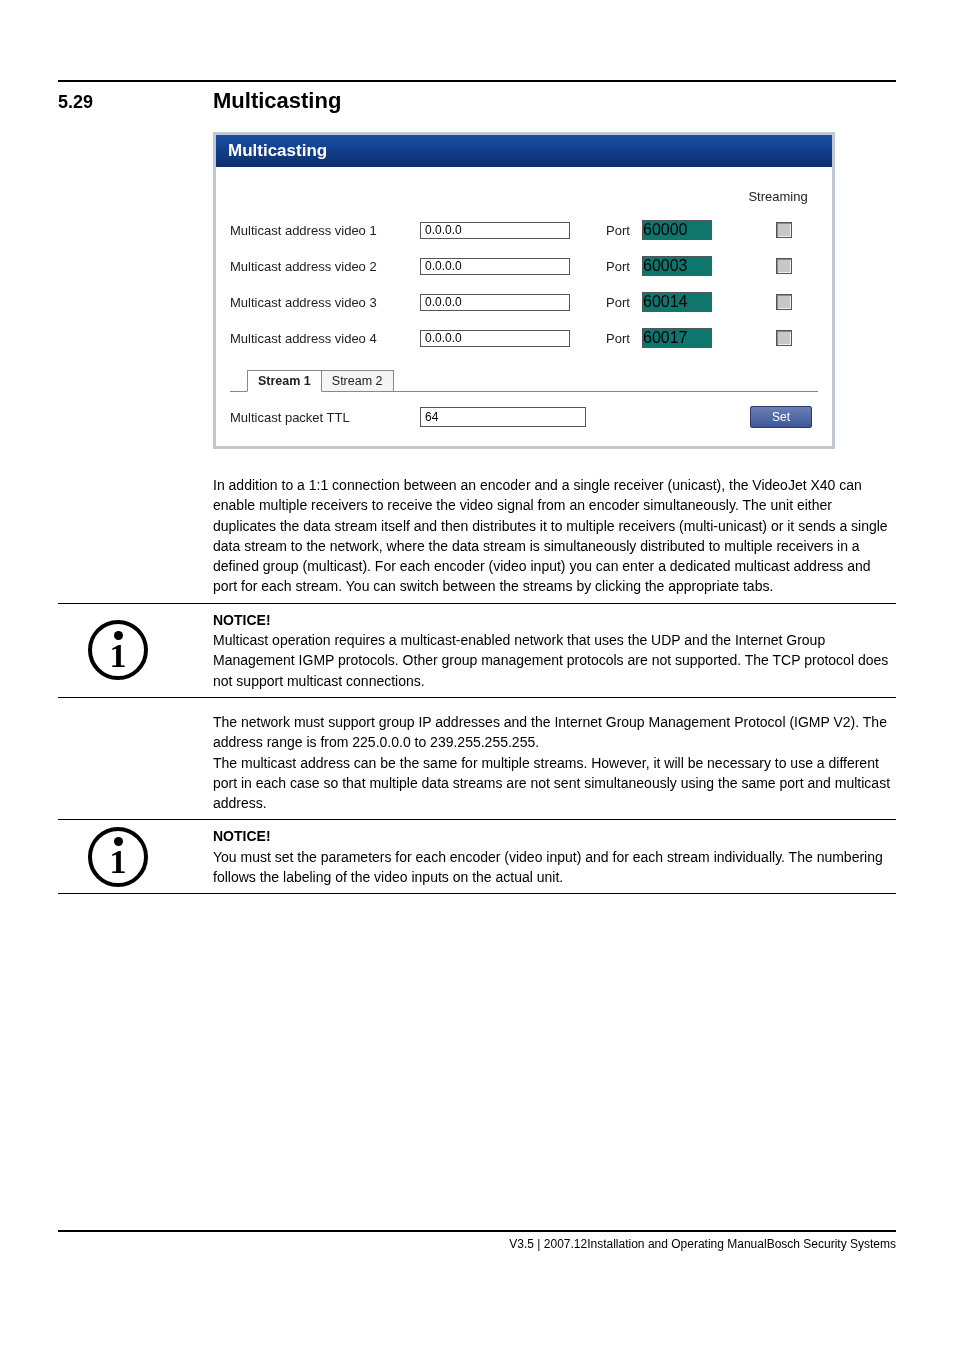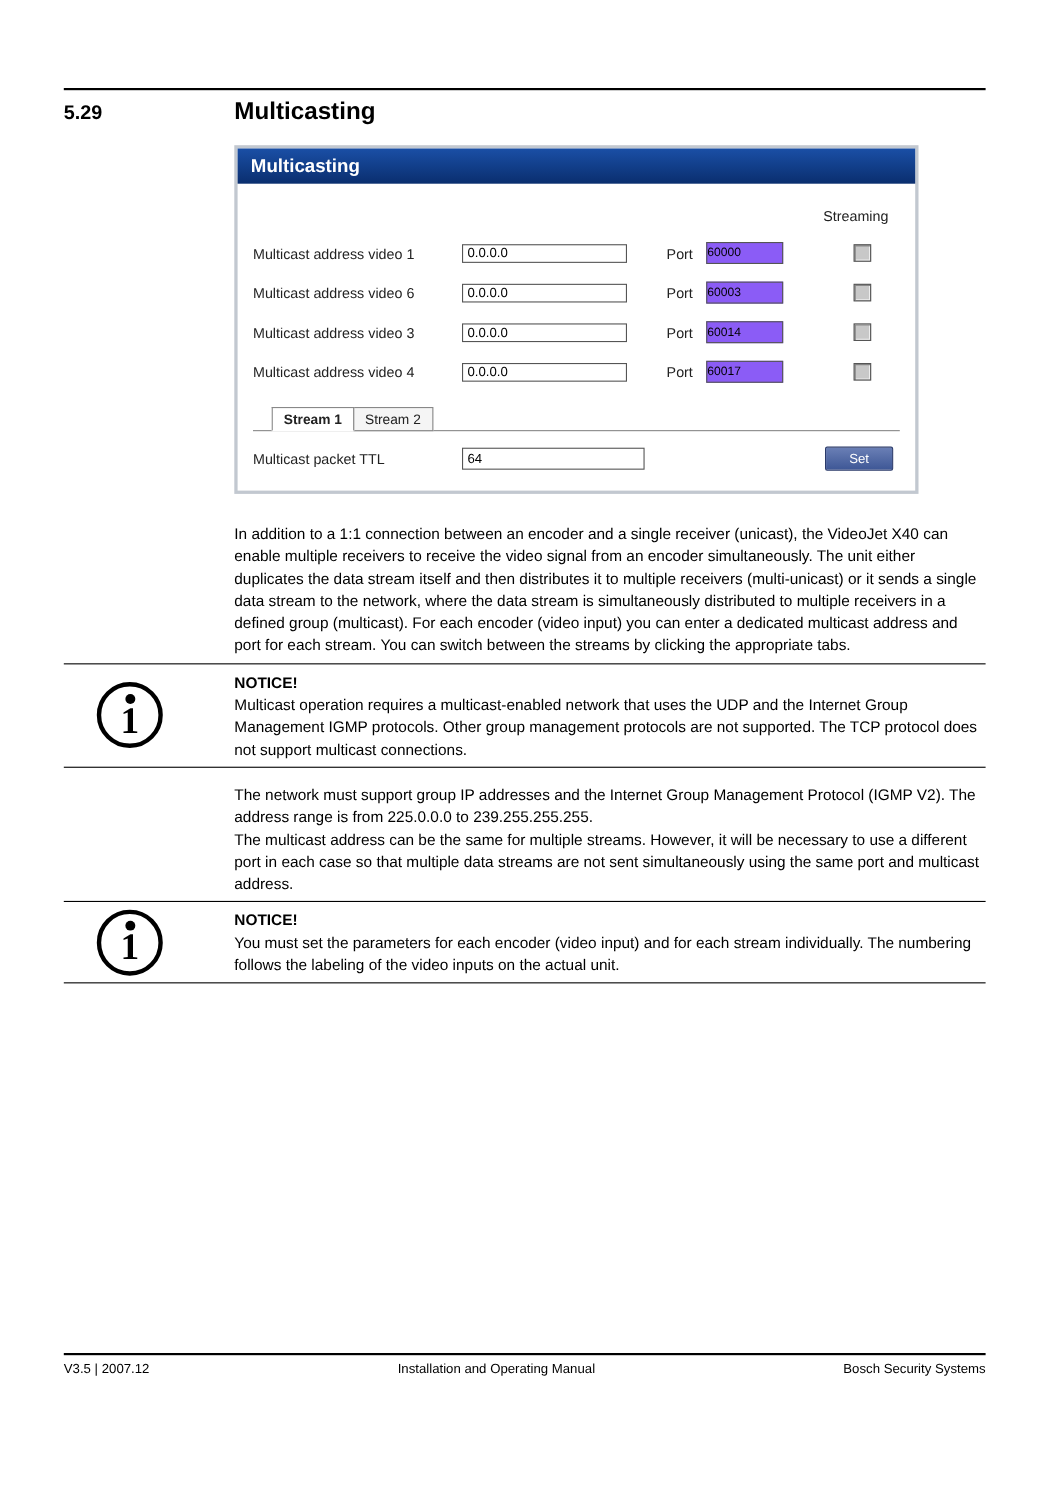--- a/index.html
+++ b/index.html
@@ -92,23 +92,23 @@
     font-size: 12px;
     padding: 1px 4px;
     background: #fff;
   }
   .gap1 { width: 36px; }
   .port-label { width: 36px; }
   .port-input {
     width: 70px;
     height: 20px;
     border: 1px solid #555;
-    font-size: 11px;
+    font-size: 16px;
     padding: 1px 0;
-    background: #8b5cf6;
+    background: #0f766e;
   }
   .gap2 { flex: 1; }
   .stream-chk-wrap {
     width: 68px;
     display: flex;
     justify-content: center;
   }
   .stream-chk {
     width: 16px;
     height: 16px;
@@ -227,21 +227,21 @@
     bottom: 100px;
     left: 58px;
     right: 58px;
   }
   .footer-rule {
     border-top: 2px solid #000;
     margin-bottom: 5px;
   }
   .footer-row {
     display: flex;
-    justify-content: space-between;
+    justify-content: flex-end;
     font-size: 12px;
   }
 </style>
 </head>
 <body>
 
 <div class="page">
   <div class="top-rule"></div>
 
   <div class="section-title-row">
@@ -264,21 +264,21 @@
           <div class="gap1"></div>
           <div class="port-label">Port</div>
           <input class="port-input" value="60000" style="">
           <div class="gap2"></div>
           <div class="stream-chk-wrap">
               <div class="stream-chk"></div>
             </div>
         </div>
 
         <div class="mc-row">
-          <div class="mc-label">Multicast address video 6</div>
+          <div class="mc-label">Multicast address video 2</div>
           <input class="mc-addr-input" value="0.0.0.0" style="">
           <div class="gap1"></div>
           <div class="port-label">Port</div>
           <input class="port-input" value="60003" style="">
           <div class="gap2"></div>
           <div class="stream-chk-wrap">
               <div class="stream-chk"></div>
             </div>
         </div>
 

